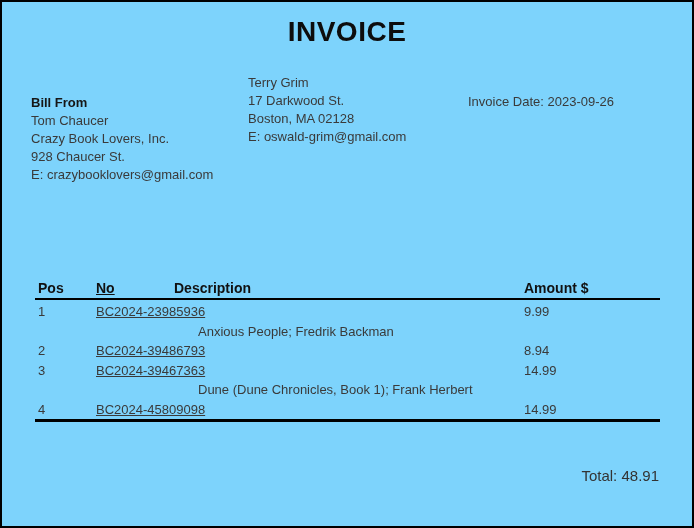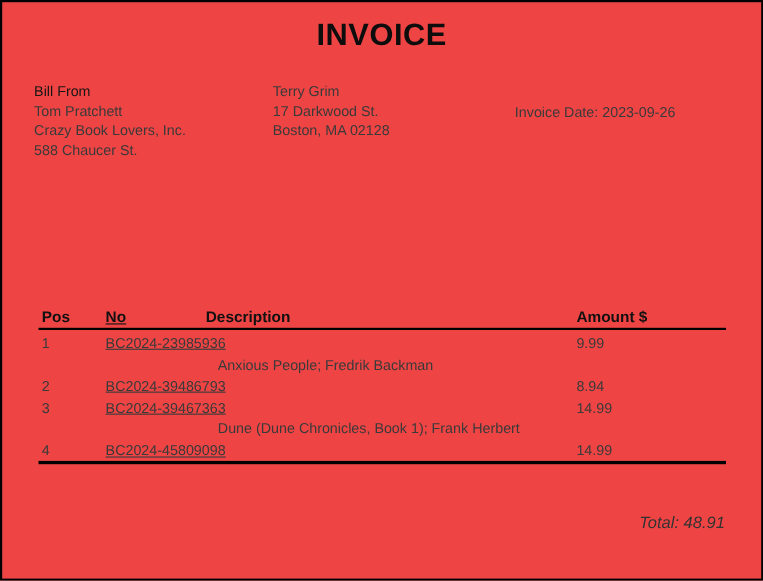--- a/index.html
+++ b/index.html
@@ -5,21 +5,21 @@
   html, body {
     margin: 0;
     padding: 0;
     background: #ffffff;
   }
   .page {
     position: relative;
     width: 694px;
     height: 528px;
     box-sizing: border-box;
-    background: #ef4444;
+    background: #7dd3fc;
     border: 2px solid #000000;
     font-family: "Liberation Sans", sans-serif;
     color: #3a3a3a;
     overflow: hidden;
   }
   .title {
     position: absolute;
     top: 14px;
     left: 0;
     right: 0;
@@ -33,22 +33,23 @@
     position: absolute;
     top: 72px;
     font-size: 13px;
     line-height: 18px;
     white-space: nowrap;
   }
   .bill-from { left: 29px; }
   .bill-to   { left: 246px; }
   .meta      { left: 466px; }
   .bold-label {
-    font-weight: normal;
+    font-weight: bold;
     color: #161616;
+    margin-top: 20px;
   }
   .meta .meta-date { margin-top: 19px; }
   .table {
     position: absolute;
     left: 33px;
     top: 276px;
     width: 625px;
     font-size: 13px;
   }
   .thead {
@@ -61,50 +62,51 @@
   }
   .trow-line {
     position: relative;
     height: 19.5px;
   }
   .rows { padding-top: 2px; }
   .rows-wrap { border-bottom: 3px solid #000000; }
   .c { position: absolute; top: 2px; white-space: nowrap; }
   .c-pos  { left: 3px; }
   .c-no   { left: 61px; text-decoration: underline; }
-  .c-desc { left: 152px; }
+  .c-desc { left: 139px; }
   .c-desc-sub { left: 163px; }
   .c-amt  { left: 489px; }
   .total {
     position: absolute;
     top: 465px;
     right: 33px;
     font-size: 15px;
     color: #333333;
-    font-style: italic;
   }
 </style>
 </head>
 <body>
 
 <div class="page">
 
   <div class="title">INVOICE</div>
 
   <div class="addr-block bill-from">
     <div class="bold-label">Bill From</div>
-    <div>Tom Pratchett</div>
+    <div>Tom Chaucer</div>
     <div>Crazy Book Lovers, Inc.</div>
-    <div>588 Chaucer St.</div>
+    <div>928 Chaucer St.</div>
+    <div>E: crazybooklovers@gmail.com</div>
   </div>
 
   <div class="addr-block bill-to">
     <div>Terry Grim</div>
     <div>17 Darkwood St.</div>
     <div>Boston, MA 02128</div>
+    <div>E: oswald-grim@gmail.com</div>
   </div>
 
   <div class="addr-block meta">
     <div class="meta-date">Invoice Date: 2023-09-26</div>
   </div>
 
   <div class="table">
     <div class="thead">
       <span class="c c-pos">Pos</span>
       <span class="c c-no">No</span>

